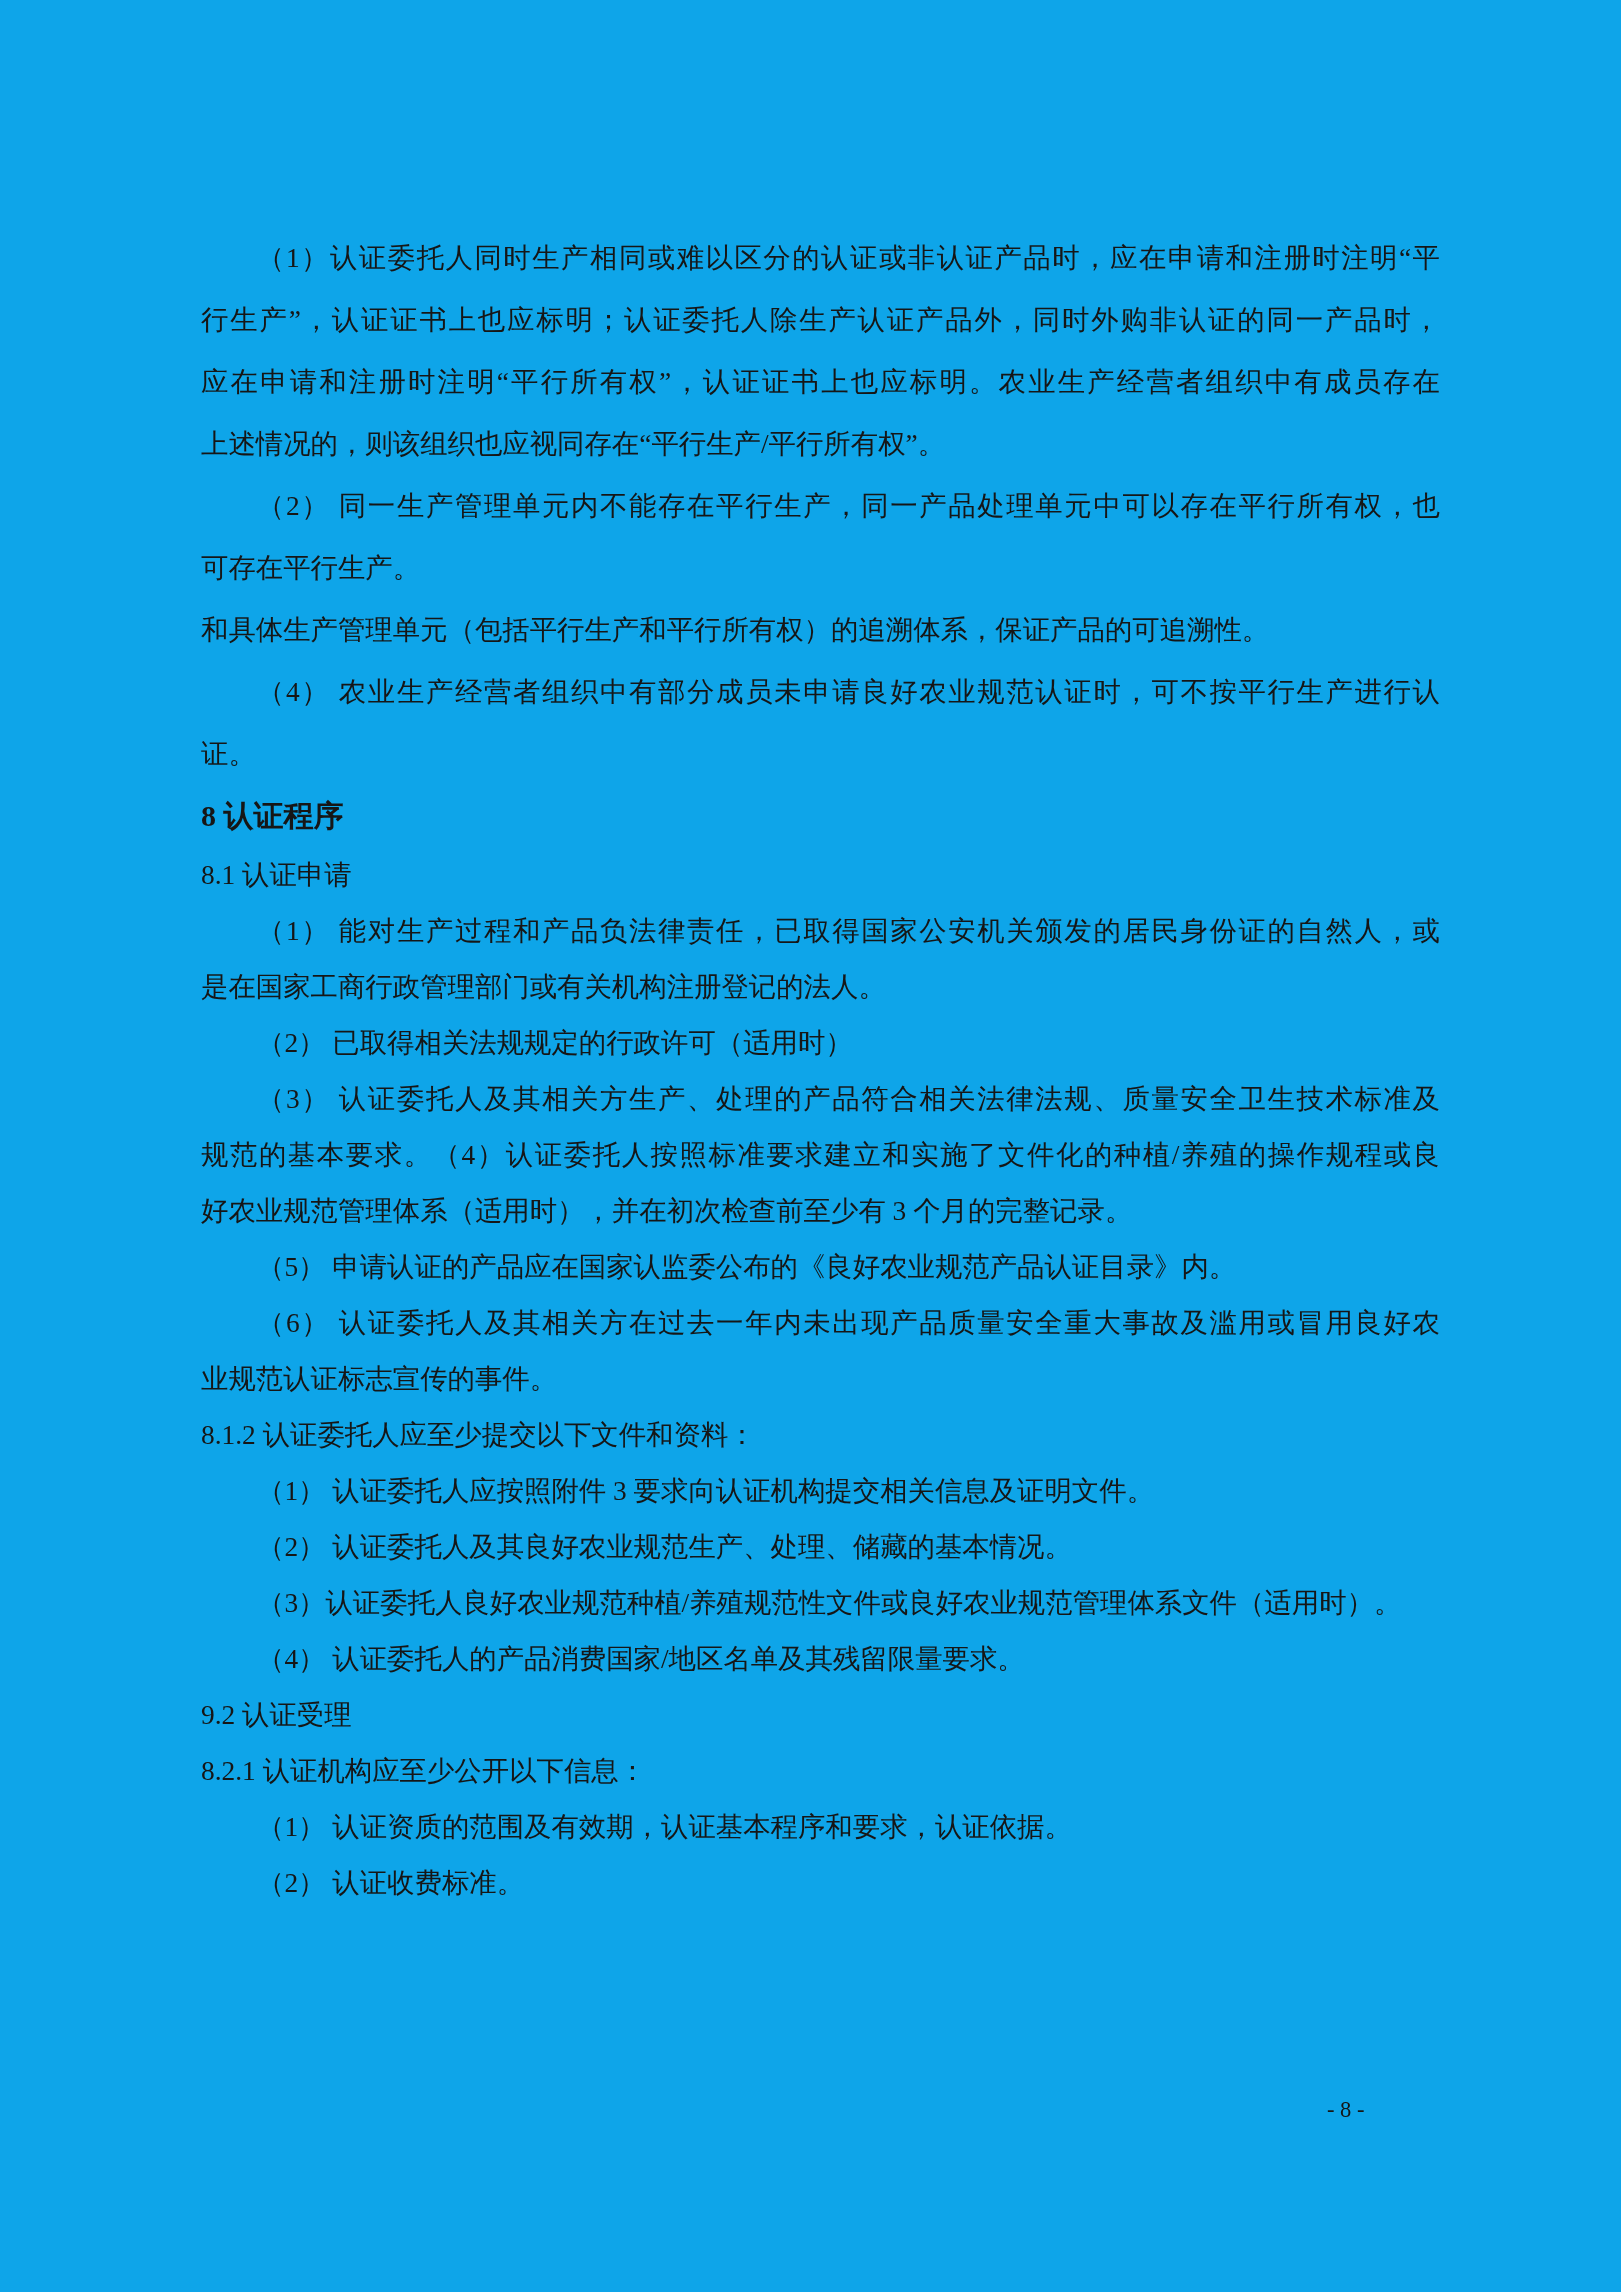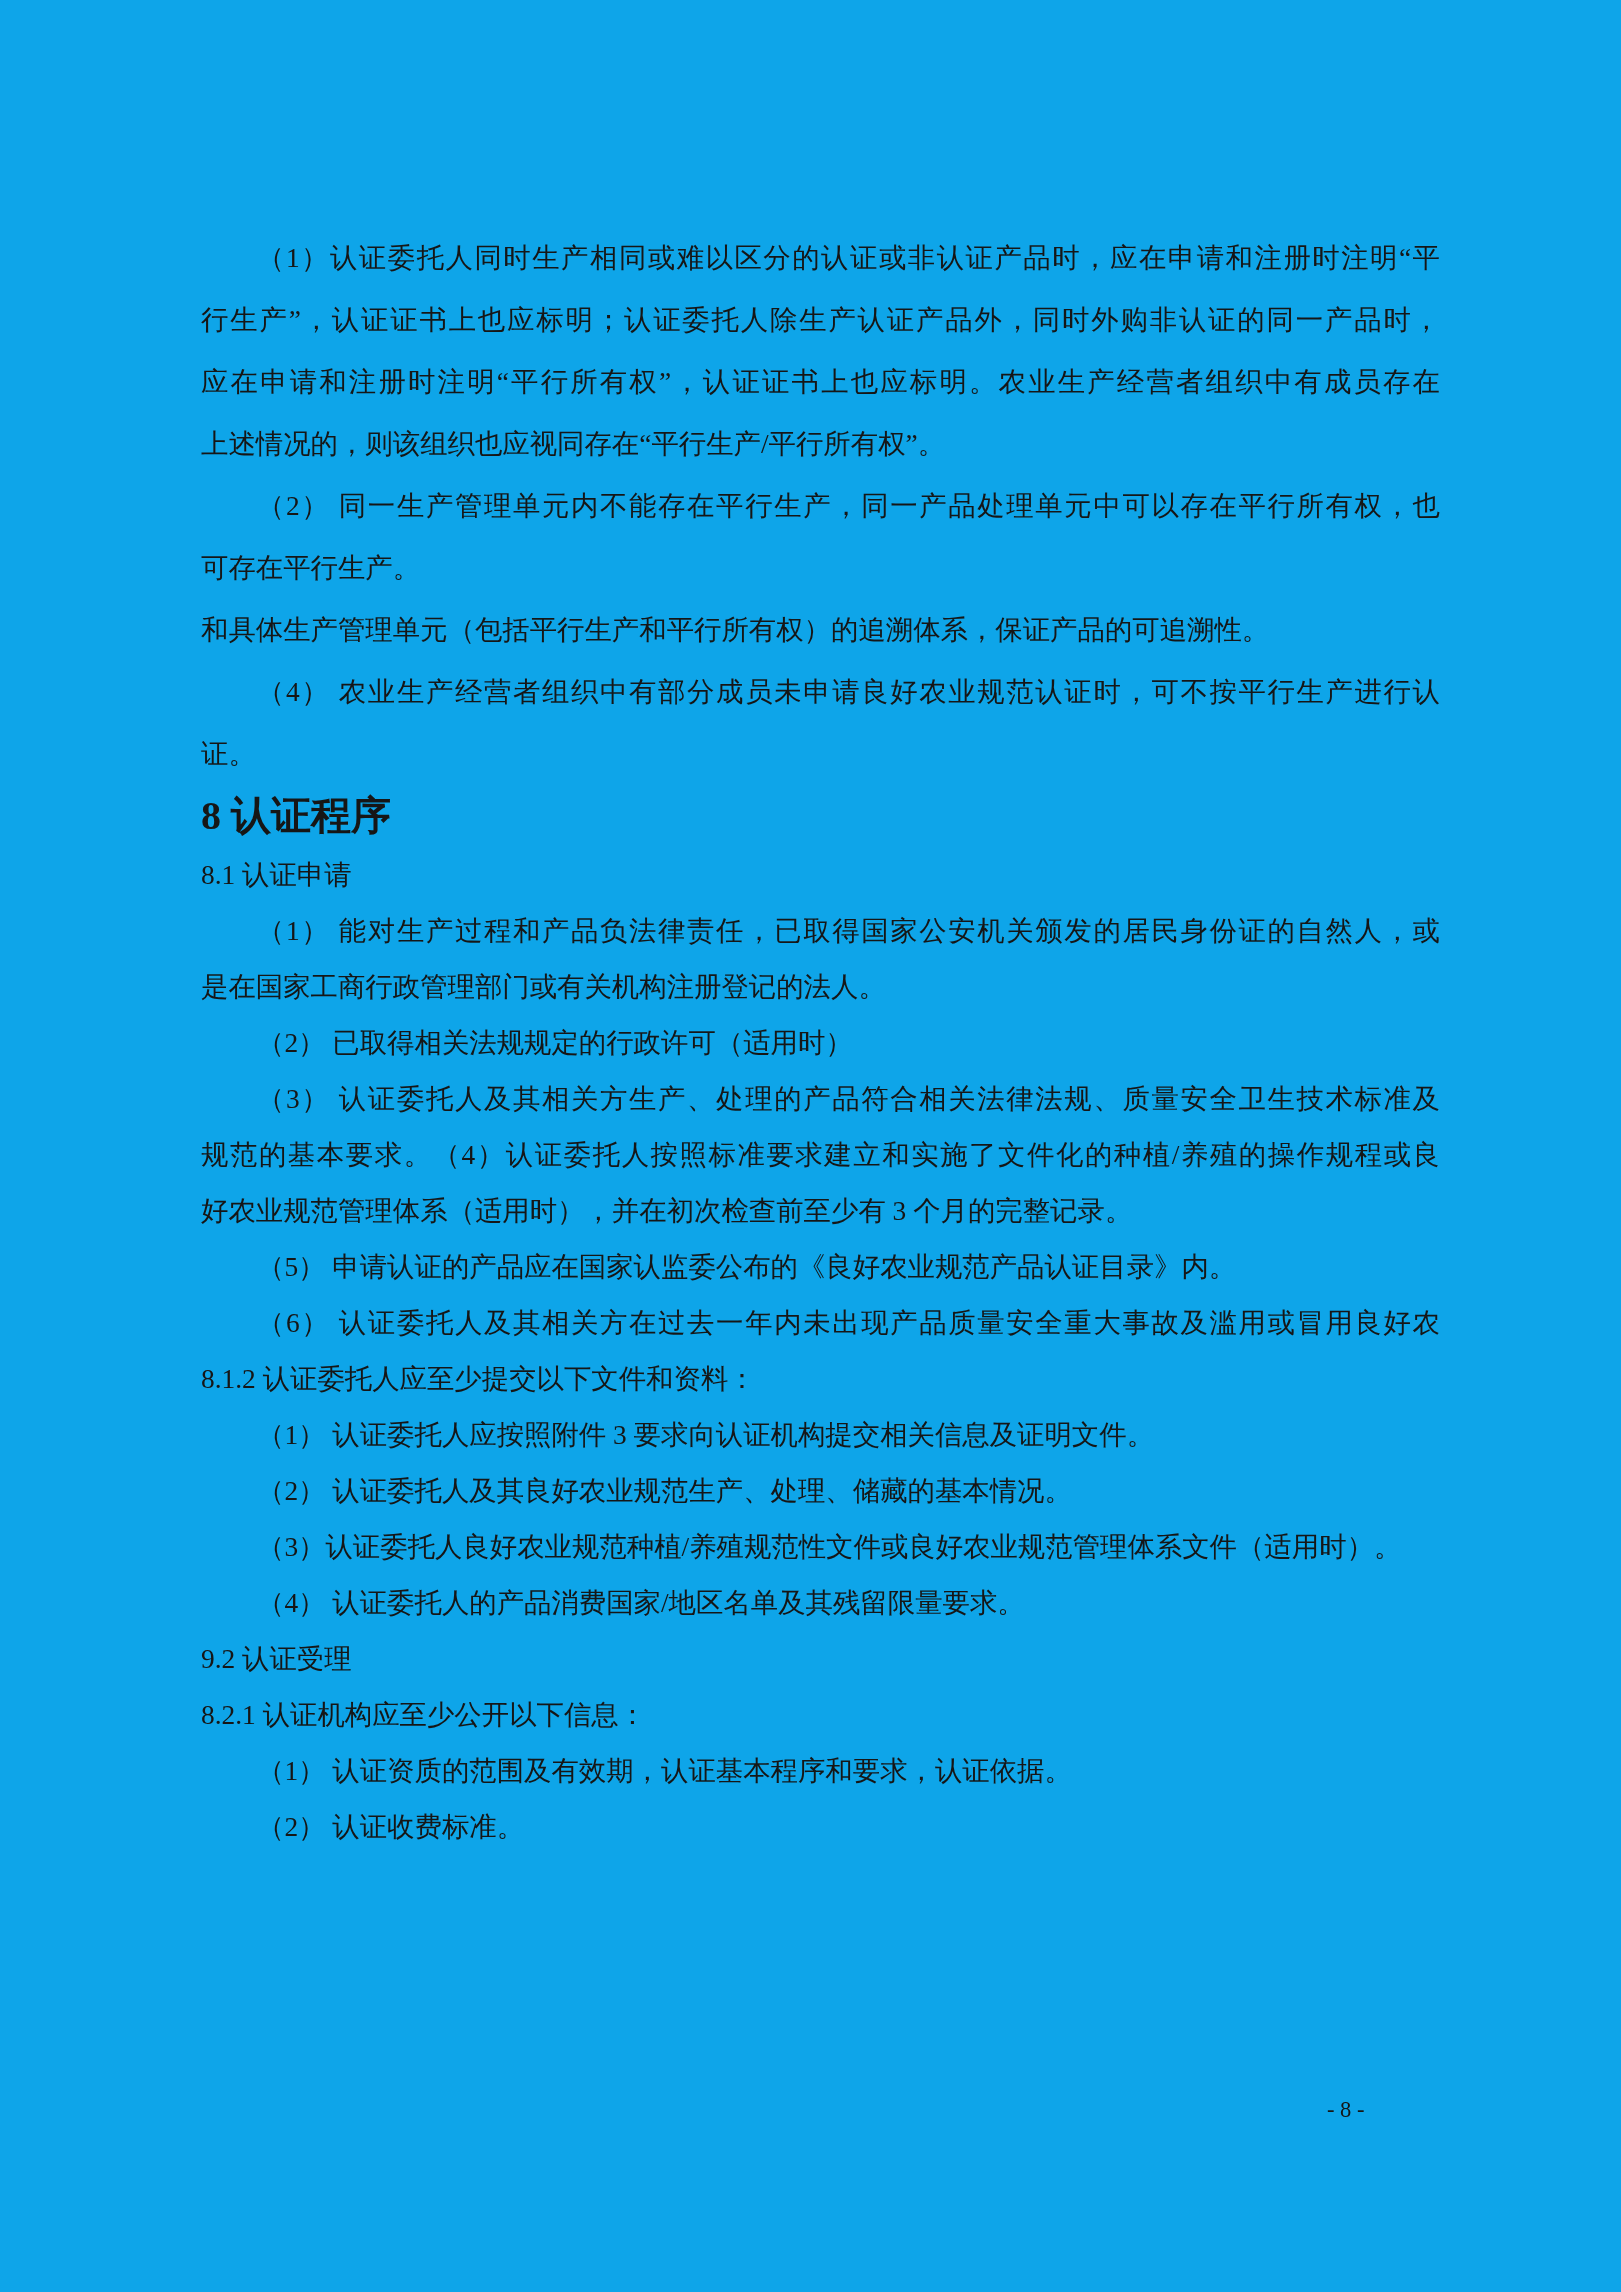--- a/index.html
+++ b/index.html
@@ -38,21 +38,21 @@
   }
   .line.indent {
     text-indent: 56px;
   }
   .line.justify {
     text-align: justify;
     text-align-last: justify;
   }
   .heading {
     margin: 0;
-    font-size: 40px;
+    font-size: 30px;
     font-weight: bold;
     line-height: 62px;
     height: 62px;
   }
   .pagenum {
     position: absolute;
     left: 1327px;
     top: 2096px;
     font-size: 22.5px;
     line-height: 27.4px;
@@ -79,20 +79,21 @@
     <div id="bodytext" class="s2">
         <div class="line">8.1 认证申请</div>
         <div class="line indent justify">（1） 能对生产过程和产品负法律责任，已取得国家公安机关颁发的居民身份证的自然人，或</div>
         <div class="line">是在国家工商行政管理部门或有关机构注册登记的法人。</div>
         <div class="line indent">（2） 已取得相关法规规定的行政许可（适用时）</div>
         <div class="line indent justify">（3） 认证委托人及其相关方生产、处理的产品符合相关法律法规、质量安全卫生技术标准及</div>
         <div class="line justify">规范的基本要求。（4）认证委托人按照标准要求建立和实施了文件化的种植/养殖的操作规程或良</div>
         <div class="line">好农业规范管理体系（适用时），并在初次检查前至少有 3 个月的完整记录。</div>
         <div class="line indent">（5） 申请认证的产品应在国家认监委公布的《良好农业规范产品认证目录》内。</div>
         <div class="line indent justify">（6） 认证委托人及其相关方在过去一年内未出现产品质量安全重大事故及滥用或冒用良好农</div>
+        <div class="line">业规范认证标志宣传的事件。</div>
         <div class="line">8.1.2 认证委托人应至少提交以下文件和资料：</div>
         <div class="line indent">（1） 认证委托人应按照附件 3 要求向认证机构提交相关信息及证明文件。</div>
         <div class="line indent">（2） 认证委托人及其良好农业规范生产、处理、储藏的基本情况。</div>
         <div class="line indent">（3）认证委托人良好农业规范种植/养殖规范性文件或良好农业规范管理体系文件（适用时）。</div>
         <div class="line indent">（4） 认证委托人的产品消费国家/地区名单及其残留限量要求。</div>
         <div class="line">9.2 认证受理</div>
         <div class="line">8.2.1 认证机构应至少公开以下信息：</div>
         <div class="line indent">（1） 认证资质的范围及有效期，认证基本程序和要求，认证依据。</div>
         <div class="line indent">（2） 认证收费标准。</div>
       </div>

